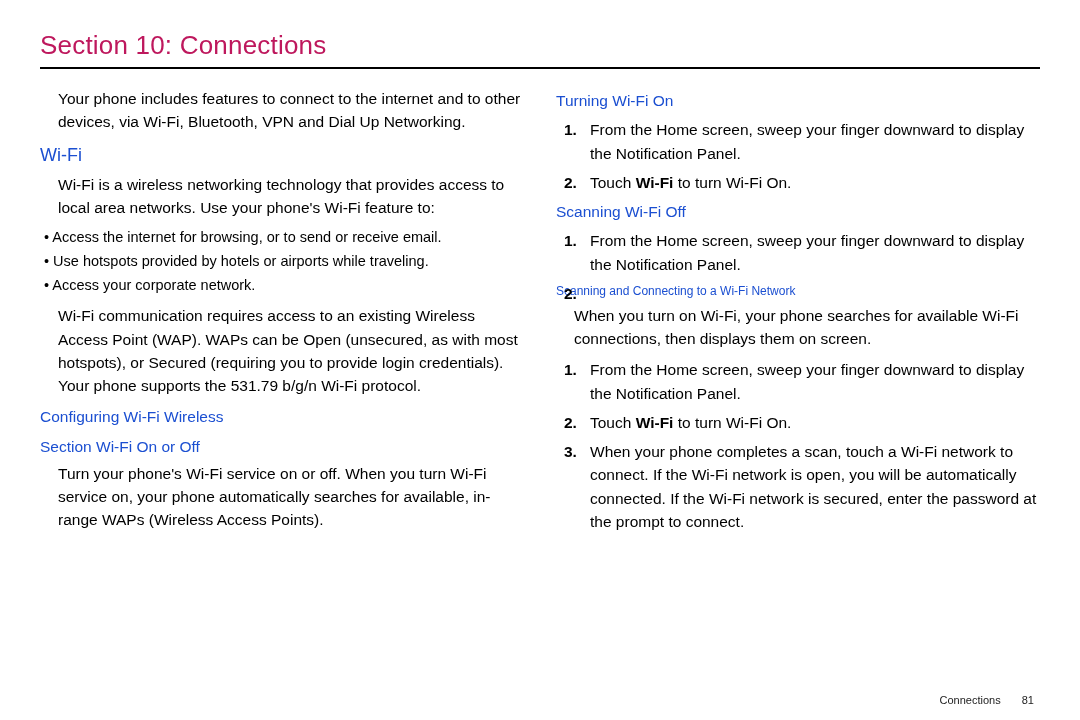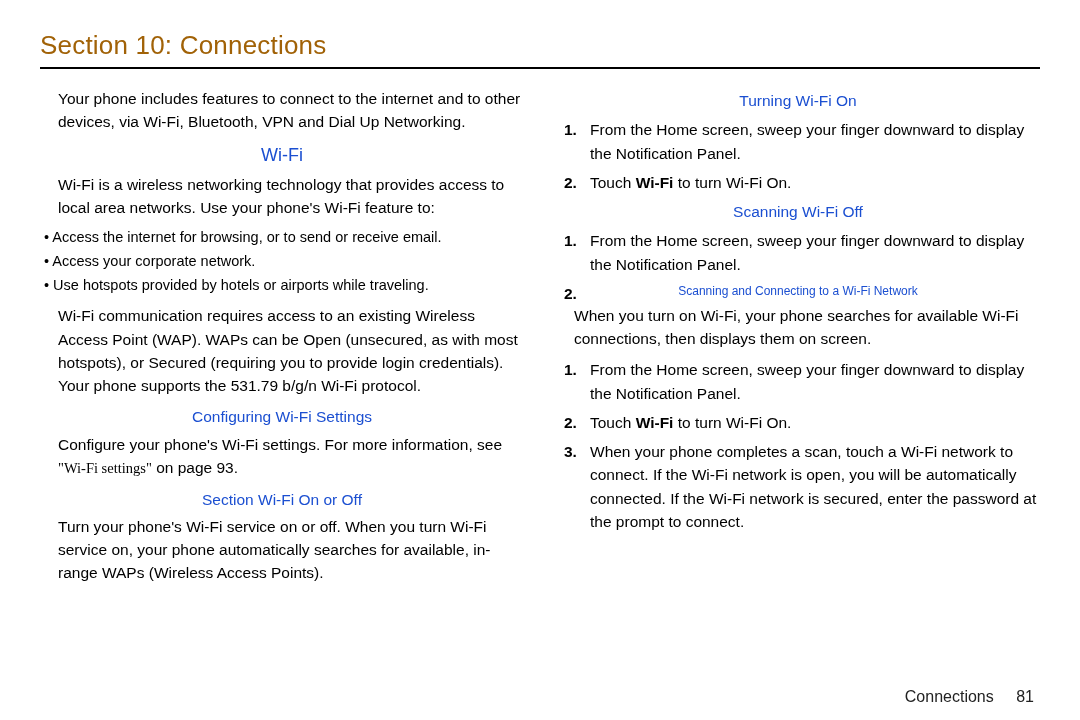--- a/index.html
+++ b/index.html
@@ -14,21 +14,21 @@
     box-sizing: border-box;
   }
   .page {
     padding: 30px 40px 10px 40px;
     box-sizing: border-box;
     height: 100%;
     position: relative;
   }
   .section-title {
     font-size: 26px;
-    color: #a16207;
+    color: #be185d;
     letter-spacing: 0.2px;
     margin: 0 0 6px 0;
     font-weight: 400;
   }
   .rule {
     border: none;
     border-top: 2px solid #000;
     margin: 0 0 14px 0;
   }
   .columns {
@@ -38,21 +38,20 @@
   .col {
     flex: 1;
     font-size: 15.5px;
     line-height: 1.5;
   }
   .h-blue {
     color: #1b4fd1;
     font-size: 18px;
     margin: 8px 0 4px 0;
     font-weight: 400;
-    text-align: center;
   }
   .h-blue.small {
     font-size: 15.5px;
     margin: 6px 0 2px 0;
   }
   p { margin: 4px 0 8px 0; }
   .indent { padding-left: 18px; }
   .bullets { margin: 2px 0 8px 0; padding-left: 4px; }
   .bullets div { margin: 2px 0; font-size: 14.5px; }
   .bullets div::before { content: "• "; }
@@ -61,21 +60,21 @@
   .num-item .num {
     position: absolute;
     left: -26px;
     font-weight: bold;
   }
   .quote-font { font-family: Georgia, 'Times New Roman', serif; font-size: 14.5px; }
   .footer {
     position: absolute;
     bottom: 14px;
     right: 46px;
-    font-size: 16px;
+    font-size: 11px;
     color: #222;
   }
   .footer .pn { margin-left: 18px; }
   .b { font-weight: bold; }
 </style>
 </head>
 <body>
 
 <div class="page">
   <h1 class="section-title">Section 10: Connections</h1>
@@ -83,29 +82,26 @@
 
   <div class="columns">
 
     <div class="col">
       <p class="indent">Your phone includes features to connect to the internet and to other devices, via Wi-Fi, Bluetooth, VPN and Dial Up Networking.</p>
 
       <div class="h-blue">Wi-Fi</div>
       <p class="indent">Wi-Fi is a wireless networking technology that provides access to local area networks. Use your phone's Wi-Fi feature to:</p>
       <div class="bullets indent">
         <div>Access the internet for browsing, or to send or receive email.</div>
+        <div>Use hotspots provided by hotels or airports while traveling.</div>
         <div>Access your corporate network.</div>
-        <div>Use hotspots provided by hotels or airports while traveling.</div>
       </div>
       <p class="indent">Wi-Fi communication requires access to an existing Wireless Access Point (WAP). WAPs can be Open (unsecured, as with most hotspots), or Secured (requiring you to provide login credentials). Your phone supports the 531.79 b/g/n Wi-Fi protocol.</p>
 
-      <div class="h-blue small">Configuring Wi-Fi Settings</div>
-      <p class="indent">
-        <span>Configure your phone's Wi-Fi settings. For more information, see </span><span class="quote-font">"Wi-Fi settings"</span><span> on page 93.</span>
-      </p>
+      <div class="h-blue small">Configuring Wi-Fi Wireless</div>
 
       <div class="h-blue small">Section Wi-Fi On or Off</div>
       <p class="indent">Turn your phone's Wi-Fi service on or off. When you turn Wi-Fi service on, your phone automatically searches for available, in-range WAPs (Wireless Access Points).</p>
     </div>
 
     <div class="col">
       <div class="h-blue small">Turning Wi-Fi On</div>
       <div class="num-list">
         <div class="num-item">
           <span class="num">1.</span>

